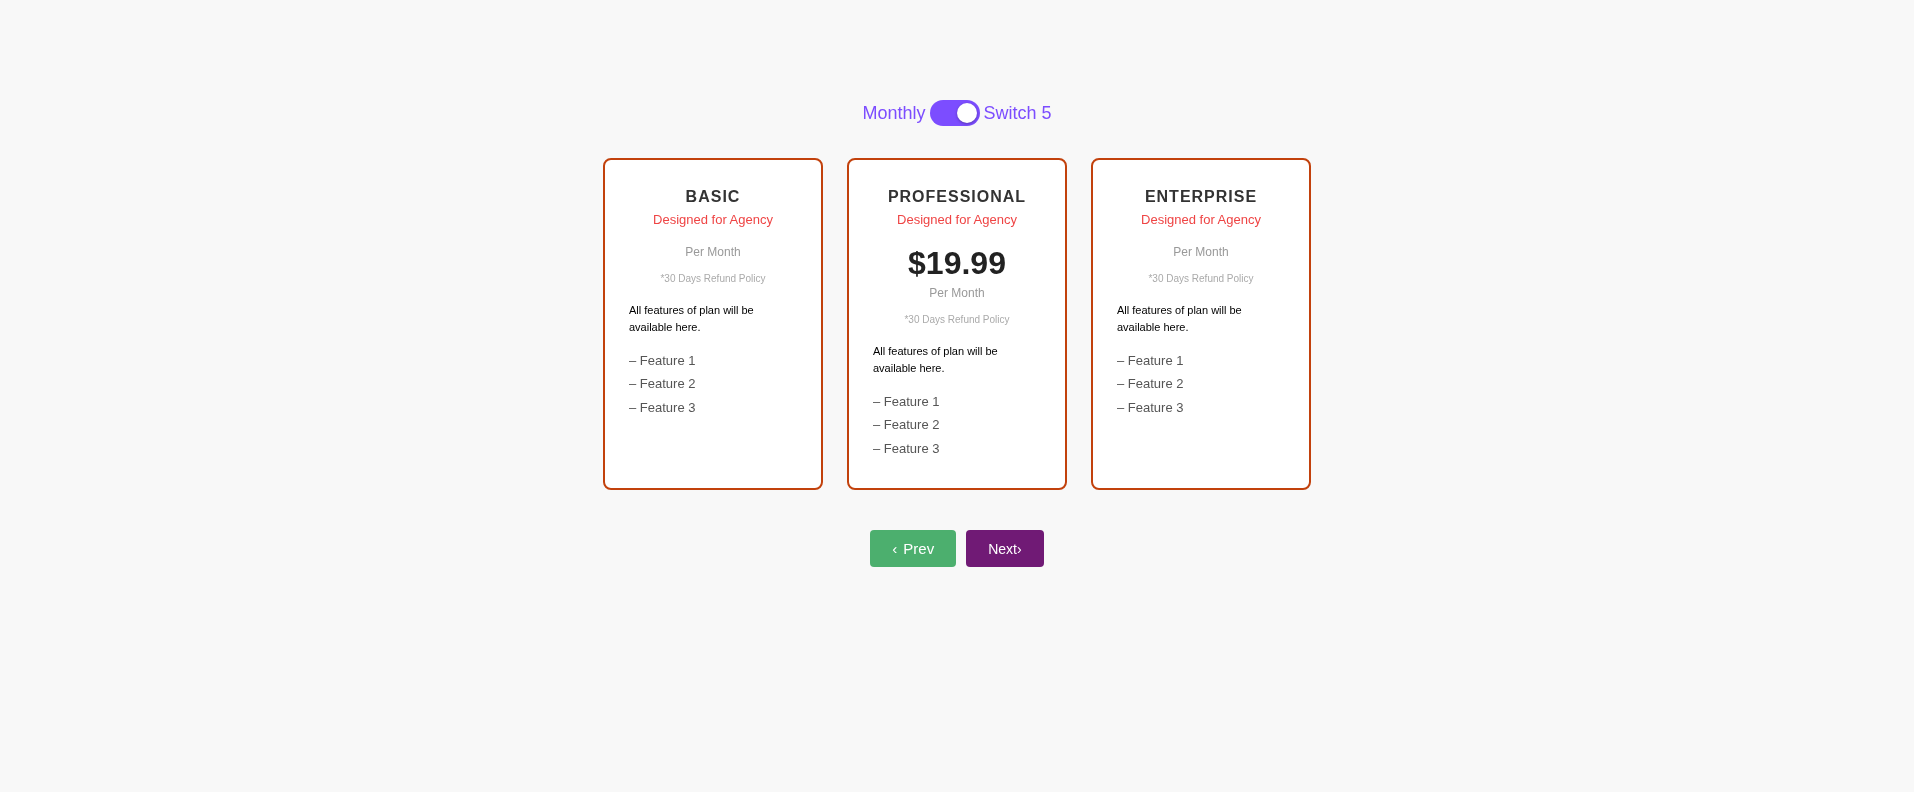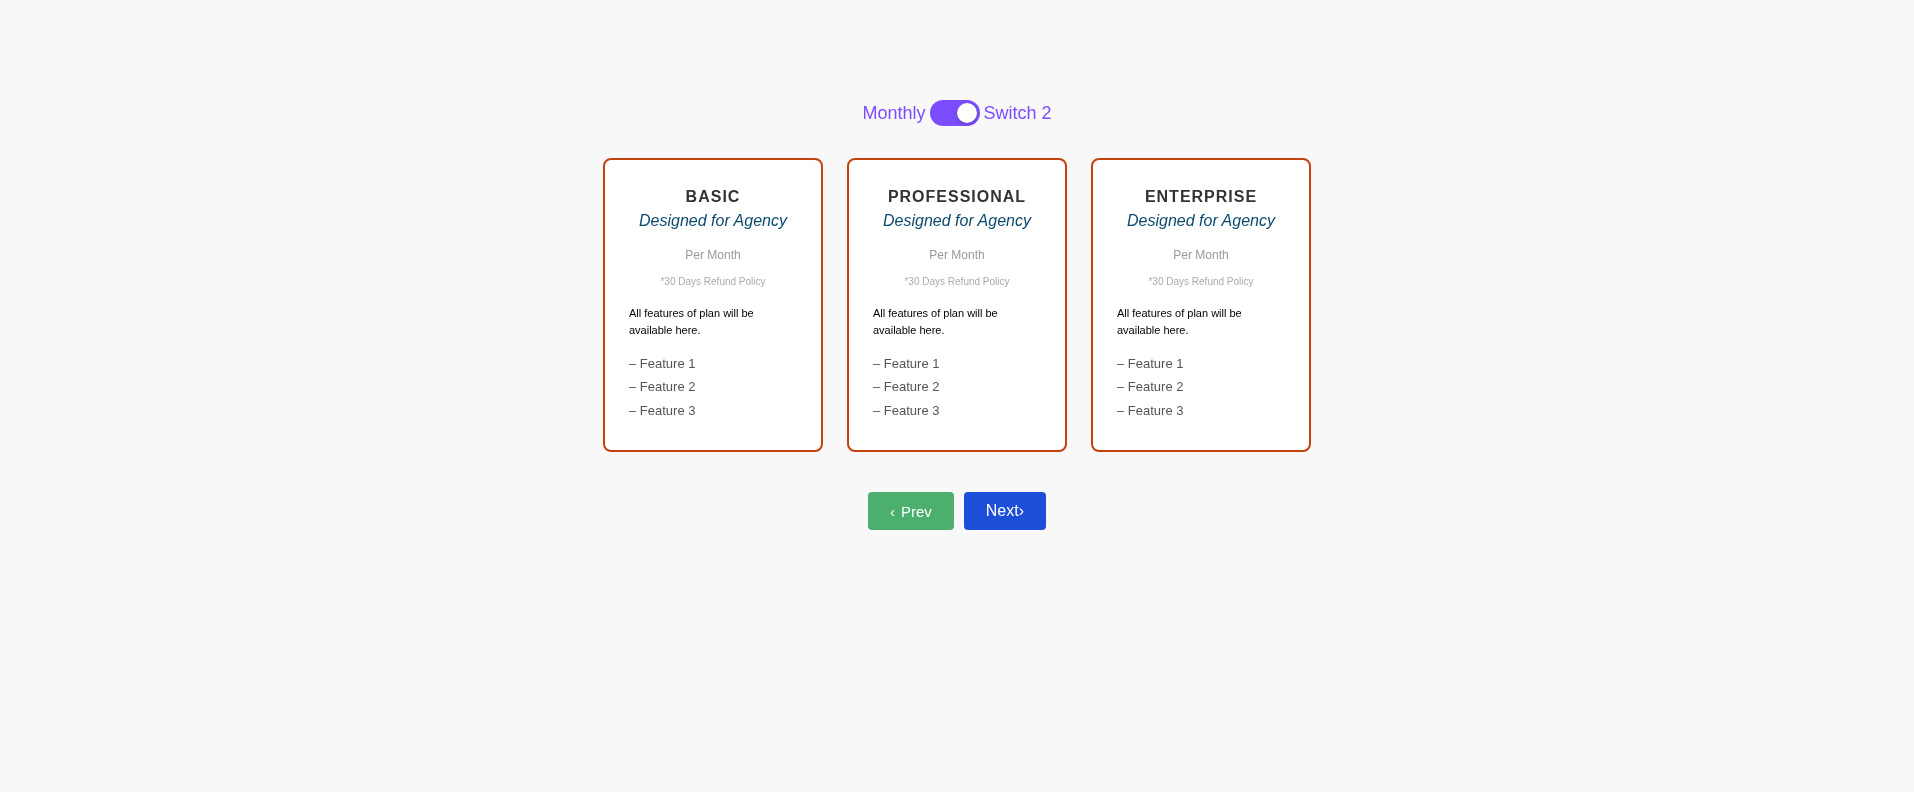--- a/index.html
+++ b/index.html
@@ -101,24 +101,23 @@
 
     .card-title {
       font-size: 16px;
       font-weight: 600;
       letter-spacing: 1px;
       color: #333;
       margin-bottom: 6px;
     }
 
     .card-subtitle {
-      font-size: 16px;
-      color: #0c4a6e;
+      font-size: 13px;
+      color: #ef4444;
       margin-bottom: 18px;
-      font-style: italic;
     }
 
     .card-price {
       font-size: 32px;
       font-weight: 700;
       color: #222;
       margin-bottom: 4px;
     }
 
     .card-period {
@@ -161,67 +160,68 @@
       border-radius: 4px;
       padding: 10px 22px;
       font-size: 15px;
       cursor: pointer;
       display: flex;
       align-items: center;
       gap: 6px;
     }
 
     .btn-next {
-      background: #1d4ed8;
+      background: #701a75;
       color: white;
       border: none;
       border-radius: 4px;
       padding: 10px 22px;
-      font-size: 16px;
+      font-size: 14px;
       cursor: pointer;
       display: flex;
       align-items: center;
     }
   </style>
 </head>
 <body>
 
 <div class="main-container">
 
   <div class="toggle-row">
     <span class="toggle-label-monthly">Monthly</span>
 
     <label class="toggle-switch">
       <input type="checkbox" checked="" style="">
       <div class="toggle-track active">
         <div class="toggle-thumb"></div>
       </div>
     </label>
 
-    <span class="toggle-label-switch2">Switch 2</span>
+    <span class="toggle-label-switch2">Switch 5</span>
   </div>
 
   <div class="cards-row">
 
     <div class="pricing-card">
       <div class="card-title">BASIC</div>
       <div class="card-subtitle">Designed for Agency</div>
       <div class="card-period">Per Month</div>
       <div class="card-refund">*30 Days Refund Policy</div>
       <div class="card-features-desc">All features of plan will be available here.</div>
       <div class="card-features-list">
         <div>– Feature 1</div>
         <div>– Feature 2</div>
         <div>– Feature 3</div>
       </div>
     </div>
 
     <div class="pricing-card">
       <div class="card-title">PROFESSIONAL</div>
       <div class="card-subtitle">Designed for Agency</div>
+      <div class="card-price">$19.99</div>
       <div class="card-period">Per Month</div>
       <div class="card-refund">*30 Days Refund Policy</div>
       <div class="card-features-desc">All features of plan will be available here.</div>
       <div class="card-features-list">
         <div>– Feature 1</div>
         <div>– Feature 2</div>
         <div>– Feature 3</div>
       </div>
     </div>
 

